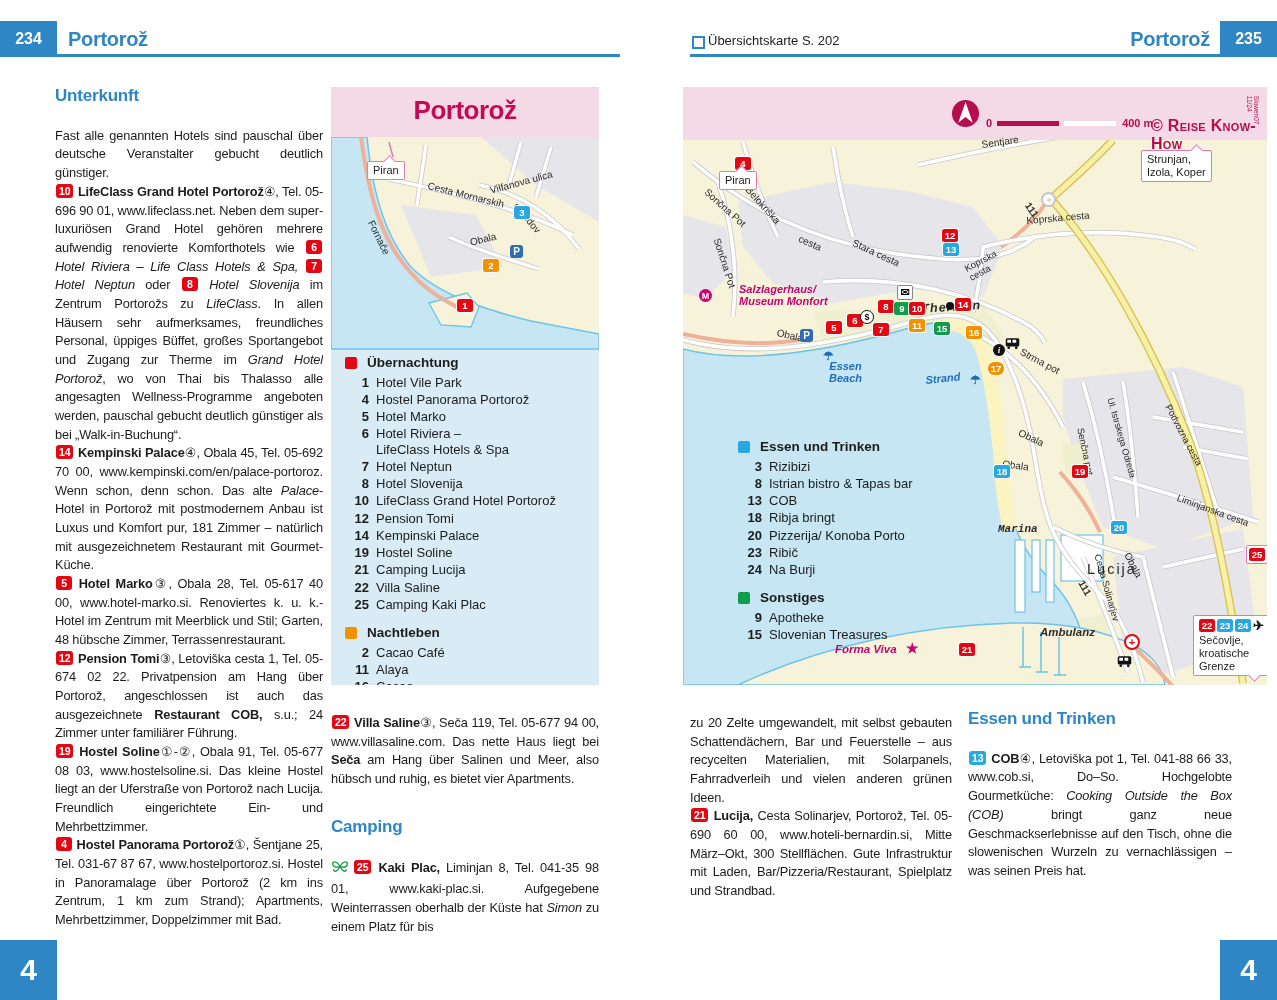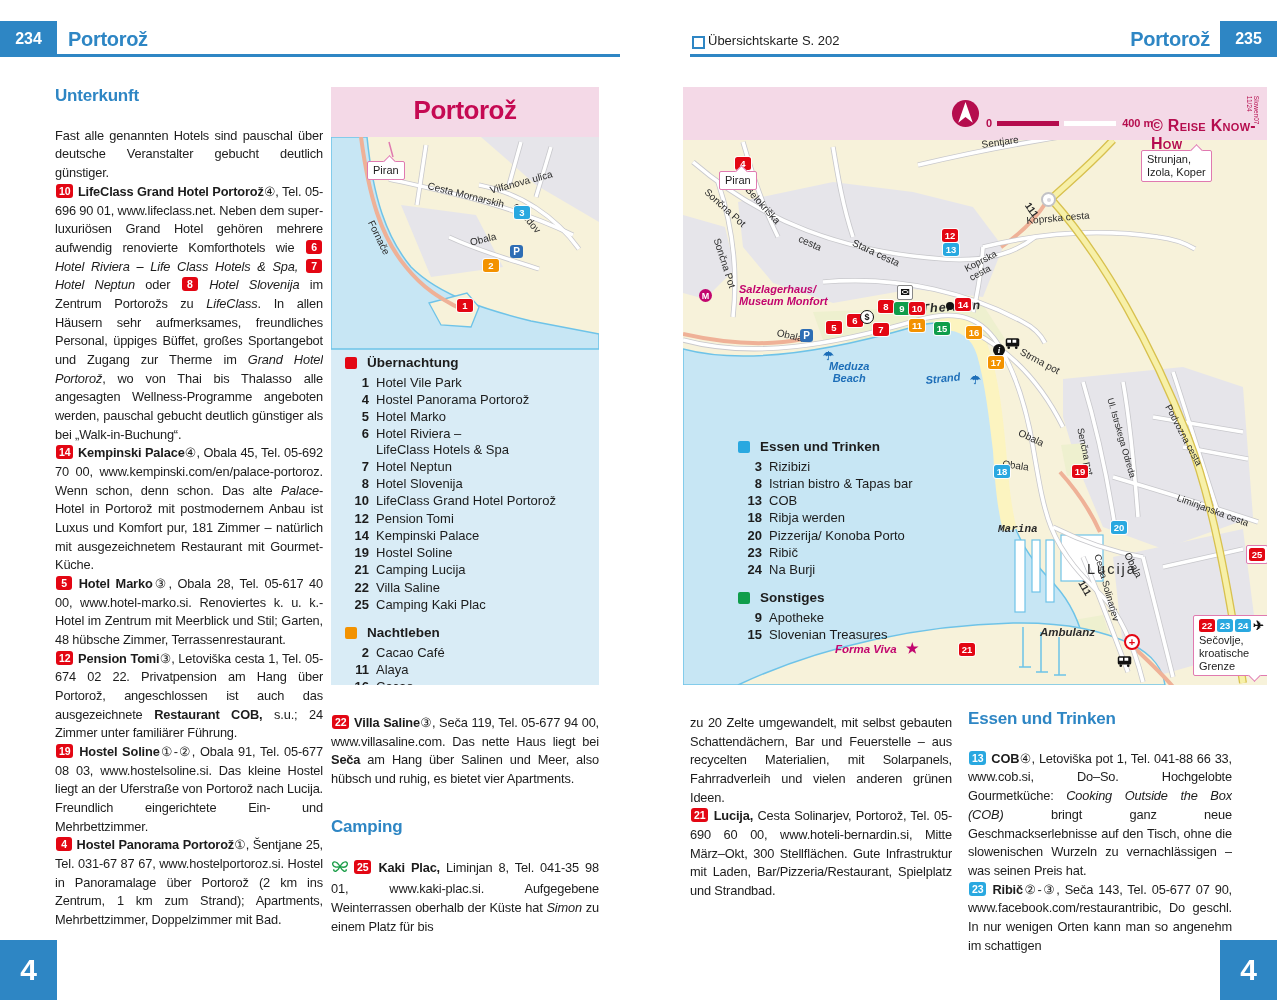--- a/index.html
+++ b/index.html
@@ -379,21 +379,21 @@
         <span class="micon" style="left: 322px; top: 249px;"><svg width="15" height="13" viewBox="0 0 20 16">
             <rect x="1" y="1" width="18" height="11" rx="2" fill="#111"></rect>
             <rect x="3" y="3" width="5" height="4" fill="#fff"></rect>
             <rect x="10" y="3" width="5" height="4" fill="#fff"></rect>
             <circle cx="5" cy="13.6" r="1.8" fill="#111"></circle>
             <circle cx="15" cy="13.6" r="1.8" fill="#111"></circle>
           </svg></span>
         <span class="micon" style="left: 310px; top: 257px;">
           <span class="ic-circle" style="width: 12px; height: 12px; background: rgb(17, 17, 17); color: rgb(255, 255, 255); font-size: 9px; font-style: italic; font-family: &quot;Liberation Serif&quot;, serif;">i</span>
         </span>
-        <div class="mm orange" style="left: 305px; top: 269px;">17</div>
+        <div class="mm orange" style="left: 305px; top: 275px; border-radius: 6px;">17</div>
         <div class="mm blue" style="left: 311px; top: 378px;">18</div>
         <div class="mm red" style="left: 389px; top: 378px;">19</div>
         <div class="mm blue" style="left: 428px; top: 434px;">20</div>
         <div class="mm red" style="left: 276px; top: 556px;">21</div>
         <div class="mboxed" style="left: 563px; top: 458px;">
           <div class="mm red">25</div>
         </div>
         <span class="micon" style="left: 16px; top: 202px;">
           <span class="ic-circle" style="width: 13px; height: 13px; background: rgb(194, 6, 110); color: rgb(255, 255, 255); font-size: 9px;">M</span>
         </span>
@@ -438,21 +438,21 @@
         <div class="ml" style="font-size: 10px; color: rgb(43, 43, 43); transform: rotate(8deg); left: 320px; top: 372px;">Obala</div>
         <div class="ml" style="font-size: 10px; color: rgb(43, 43, 43); transform: rotate(62deg); left: 448px; top: 464px;">Obala</div>
         <div class="ml" style="font-size: 9.5px; color: rgb(43, 43, 43); transform: rotate(78deg); left: 402px; top: 340px;">Senčna pot</div>
         <div class="ml" style="font-size: 9px; color: rgb(43, 43, 43); transform: rotate(74deg); left: 431px; top: 310px;">Ul. Istrskega Odreda</div>
         <div class="ml" style="font-size: 9.5px; color: rgb(43, 43, 43); transform: rotate(62deg); left: 489px; top: 316px;">Podvozna  cesta</div>
         <div class="ml" style="font-size: 9.5px; color: rgb(43, 43, 43); transform: rotate(20deg); left: 496px; top: 406px;">Liminjanska  cesta</div>
         <div class="ml" style="font-size: 9.5px; color: rgb(43, 43, 43); transform: rotate(74deg); left: 419px; top: 466px;">Cesta Solinarjev</div>
         <div class="ml" style="font-size: 11px; color: rgb(194, 6, 110); font-weight: bold; font-style: italic; left: 56px; top: 197px;">Salzlagerhaus/
 Museum Monfort</div>
         <div class="ml" style="font-size: 12.5px; color: rgb(43, 43, 43); font-weight: bold; font-style: italic; letter-spacing: 1px; transform: rotate(-4deg); left: 238px; top: 216px;">Thermen</div>
-        <div class="ml" style="font-size: 11px; color: rgb(29, 110, 184); font-weight: bold; font-style: italic; text-align: center; left: 146px; top: 274px;">Meduza
+        <div class="ml" style="font-size: 11px; color: rgb(29, 110, 184); font-weight: bold; font-style: italic; text-align: center; left: 146px; top: 274px;">Essen
 Beach</div>
         <div class="ml" style="font-size: 11px; color: rgb(29, 110, 184); font-weight: bold; font-style: italic; transform: rotate(-6deg); left: 242px; top: 288px;">Strand</div>
         <div class="ml" style="font-size: 11px; color: rgb(43, 43, 43); font-weight: bold; font-style: italic; left: 315px; top: 437px; font-family: Liberation Mono, monospace;">Marina</div>
         <div class="ml" style="font-size: 14.5px; color: rgb(43, 43, 43); letter-spacing: 2px; left: 404px; top: 475px;">Lucija</div>
         <div class="ml" style="font-size: 11.5px; color: rgb(43, 43, 43); font-weight: bold; font-style: italic; left: 357px; top: 539px;">Ambulanz</div>
         <div class="ml" style="font-size: 11.5px; color: rgb(194, 6, 110); font-weight: bold; font-style: italic; left: 152px; top: 556px;">Forma Viva</div>
         <div class="labelbox" style="left: 510px; top: 528px;"><div class="box-markers"><span class="mm red">22</span><span class="mm blue">23</span><span class="mm blue">24</span><span class="micon" style="position: static;"><span class="ic-circle" style="color: rgb(17, 17, 17); font-size: 13px; background: none;">✈</span></span></div><div>Sečovlje,
 kroatische
 Grenze</div><div class="tail bottom"></div></div>
       </div>
@@ -469,21 +469,21 @@
           <div class="leg-row">
             <span class="leg-num">8</span>
             <span class="leg-label">Istrian bistro &amp; Tapas bar</span>
           </div>
           <div class="leg-row">
             <span class="leg-num">13</span>
             <span class="leg-label">COB</span>
           </div>
           <div class="leg-row">
             <span class="leg-num">18</span>
-            <span class="leg-label">Ribja werden</span>
+            <span class="leg-label">Ribja bringt</span>
           </div>
           <div class="leg-row">
             <span class="leg-num">20</span>
             <span class="leg-label">Pizzerija/ Konoba Porto</span>
           </div>
           <div class="leg-row">
             <span class="leg-num">23</span>
             <span class="leg-label">Ribič</span>
           </div>
           <div class="leg-row">
@@ -511,17 +511,16 @@
   <div class="col" style="left:690px;top:714px;width:262px;height:250px;overflow:hidden">
     <p>zu 20 Zelte umgewandelt, mit selbst gebauten Schattendächern, Bar und Feuerstelle – aus recycelten Materialien, mit Solarpanels, Fahrradverleih und vielen anderen grünen Ideen.</p>
     <div id="bottom-col1-entries">
         <p class="entry"><span class="badge red">21</span><b> Lucija,</b><span> Cesta Solinarjev, Portorož, Tel. 05-690 60 00, www.hoteli-bernardin.si, Mitte März–Okt, 300 Stellflächen. Gute Infrastruktur mit Laden, Bar/Pizzeria/Restaurant, Spielplatz und Strandbad.</span></p>
       </div>
   </div>
   <div class="col" style="left:968px;top:707px;width:264px;height:260px;overflow:hidden">
     <h2 class="sec-heading">Essen und Trinken</h2>
     <div id="bottom-col2-entries">
         <p class="entry"><span class="badge blue">13</span><b> COB</b><span class="circ">④</span><span>, Letoviška pot 1, Tel. 041-88 66 33, www.cob.si, Do–So. Hochgelobte Gourmetküche: </span><i>Cooking Outside the Box (COB)</i><span> bringt ganz neue Geschmackserlebnisse auf den Tisch, ohne die slowenischen Wurzeln zu vernachlässigen – was seinen Preis hat.</span></p>
-        <p class="entry"><span class="badge blue">23</span><b> Ribič</b><span class="circ">②-③</span><span>, Seča 143, Tel. 05-677 07 90, www.facebook.com/restaurantribic, Do geschl. In nur wenigen Orten kann man so angenehm im schattigen</span></p>
       </div>
   </div>
 
 </div>
 
 </body></html>

